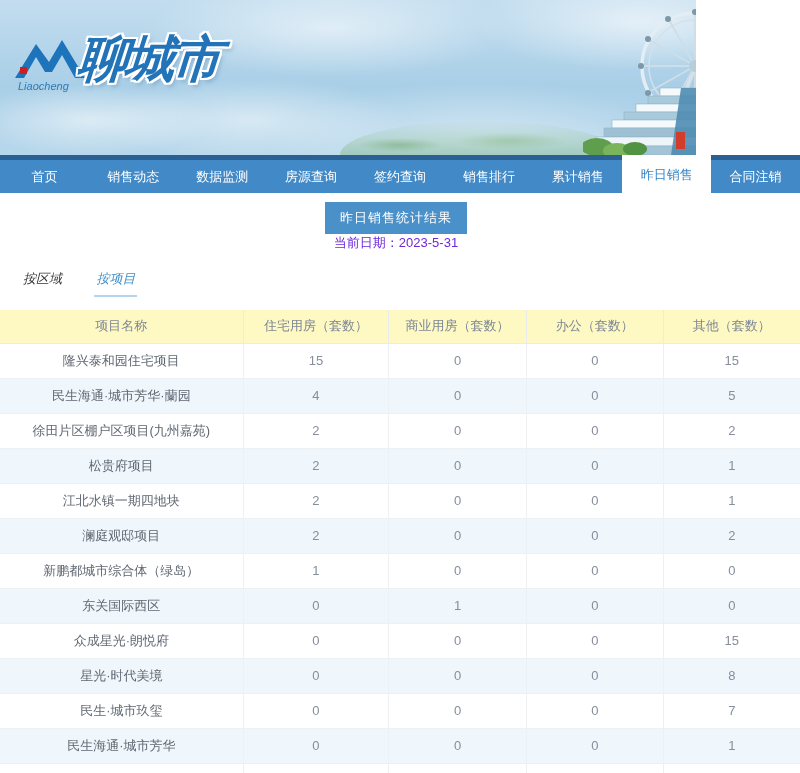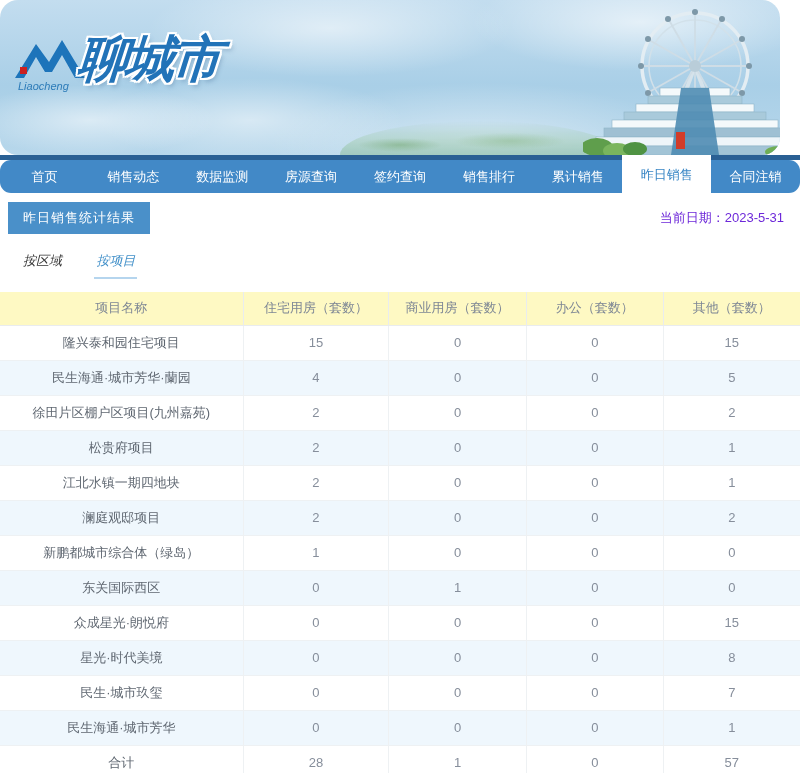--- a/index.html
+++ b/index.html
@@ -5,29 +5,28 @@
   * { box-sizing: border-box; }
   html,body { margin:0; padding:0; }
   body {
     width:800px; height:773px; overflow:hidden;
     background:#ffffff;
     font-family:"Liberation Sans","DejaVu Sans",sans-serif;
   }
 
   
   .banner {
-    position:relative; width:780px; height:155px; overflow:hidden;
+    position:relative; width:696px; height:155px; overflow:hidden;
     background:
       radial-gradient(ellipse 180px 50px at 90px 120px, rgba(255,255,255,.55), rgba(255,255,255,0) 70%),
       radial-gradient(ellipse 260px 70px at 330px 28px, rgba(255,255,255,.55), rgba(255,255,255,0) 70%),
       radial-gradient(ellipse 220px 60px at 250px 120px, rgba(255,255,255,.5), rgba(255,255,255,0) 70%),
       radial-gradient(ellipse 240px 70px at 640px 22px, rgba(255,255,255,.6), rgba(255,255,255,0) 70%),
       radial-gradient(ellipse 300px 90px at 480px 145px, rgba(255,255,255,.45), rgba(255,255,255,0) 70%),
       linear-gradient(180deg,#c3ddef 0%,#a9cfe7 55%,#b7d7eb 100%);
-    border-radius: 18px;
   }
   .logo-svg { position:absolute; left:14px; top:36px; }
   .city-name {
     position:absolute; left:78px; top:26px;
     font-size:50px; font-weight:bold; font-style:italic;
     color:#2273b8; letter-spacing:-3px; transform:skewX(-4deg);
     text-shadow:-2px 0 0 #fff,2px 0 0 #fff,0 -2px 0 #fff,0 2px 0 #fff,
       -2px -2px 0 #fff,2px 2px 0 #fff,-2px 2px 0 #fff,2px -2px 0 #fff,
       3px 4px 4px rgba(70,110,150,.35);
     white-space:nowrap;
@@ -45,35 +44,36 @@
     background:
       radial-gradient(ellipse 60px 10px at 60px 24px, rgba(120,170,120,.55), rgba(120,170,120,0) 70%),
       radial-gradient(ellipse 80px 12px at 170px 20px, rgba(140,185,140,.5), rgba(140,185,140,0) 70%),
       linear-gradient(180deg, rgba(190,220,205,0) 0%, rgba(170,208,190,.65) 60%, rgba(150,195,175,.75) 100%);
     border-radius:50% 50% 0 0 / 100% 100% 0 0;
   }
   .illustration { position:absolute; left:583px; top:4px; }
 
   
   .nav-strip { height:5px; background:#2a6094; }
-  .nav { display:flex; height:33px; background:#4289c7;border-radius:11px; }
+  .nav { display:flex; height:33px; background:#4289c7; }
   .nav-item {
     flex:1; text-align:center; line-height:33px;
     color:#fff; font-size:13px; cursor:pointer; white-space:nowrap;
   }
   .nav-item.active {
     background:#fff; color:#3886c5;
     position:relative; z-index:2;
     margin-top:-5px; height:38px; line-height:40px;
   }
 
   
   .title-row {
     display:flex; justify-content:space-between; align-items:center;
     padding:9px 16px 0 8px;
+    flex-direction:column;
   }
   .section-badge {
     background:#4a90c9; color:#fff; font-size:13px;
     padding:7px 15px; letter-spacing:1px;
   }
   .current-date { font-size:13px; color:#6d28d9; }
 
   .subtabs { padding-left:21px; margin-top:17px;font-style:italic; }
   .subtab {
     display:inline-block; font-size:13px; color:#333;

